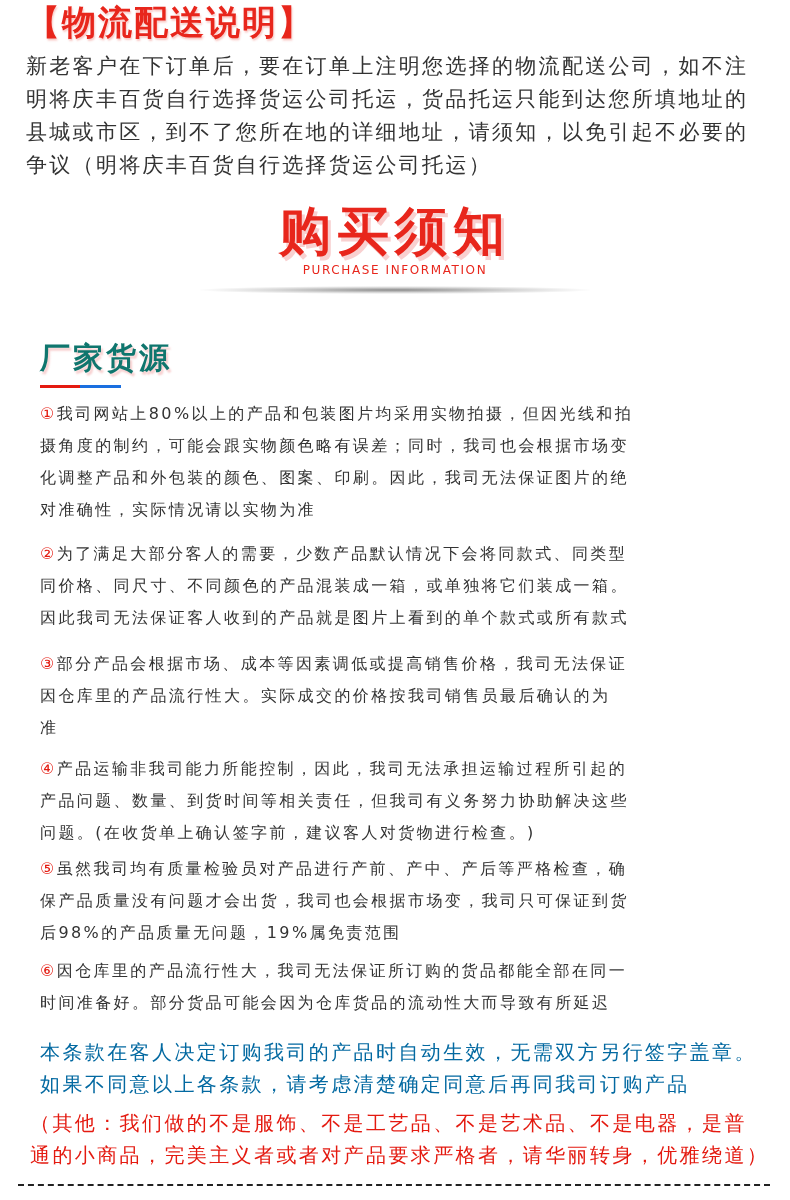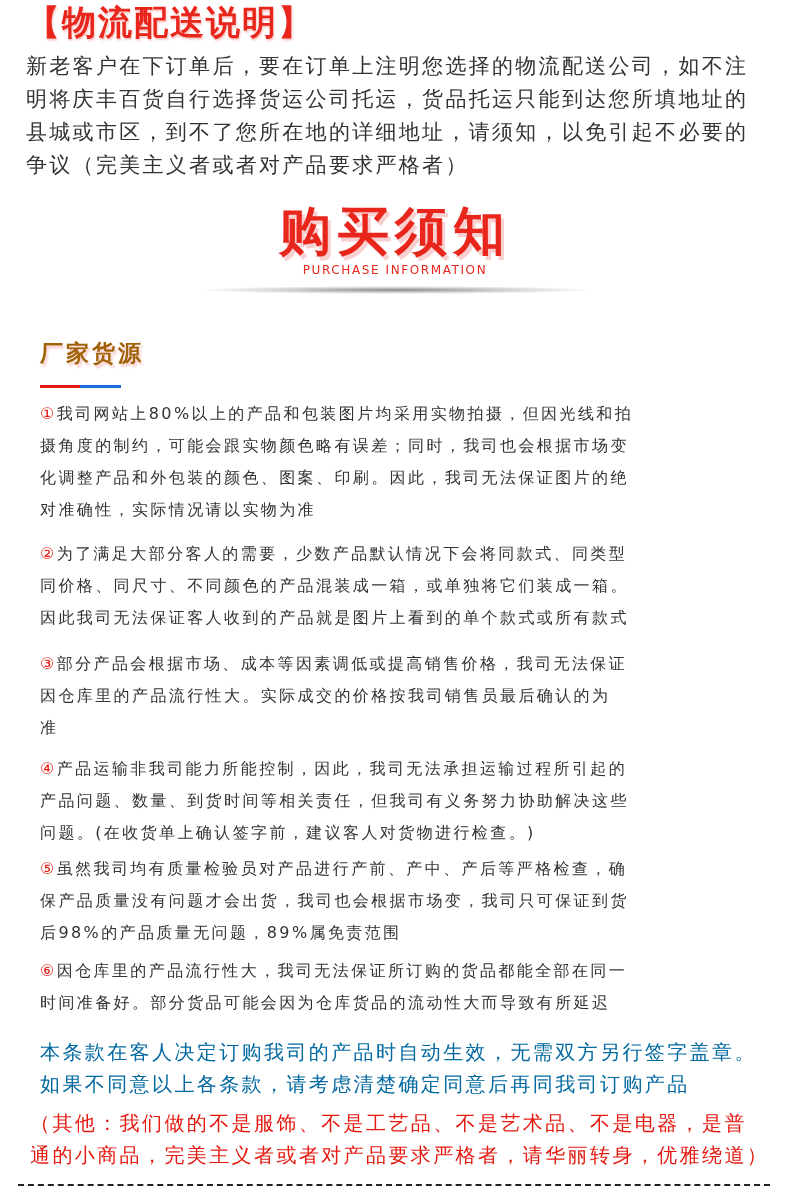--- a/index.html
+++ b/index.html
@@ -11,22 +11,22 @@
     .intro { position: absolute; left: 26px; top: 50px; width: 740px;
              font-size: 21px; line-height: 33px; letter-spacing: 2.3px; color: #333; }
     .banner { position: absolute; left: 0; top: 195px; width: 790px; height: 110px; }
     .banner-cn { position: absolute; left: 0; width: 790px; top: 0px; text-align: center;
                  font-size: 52px; font-weight: bold; color: #e8261c; letter-spacing: 6px;
                  text-shadow: 3px 4px 0 rgba(240,150,150,0.45); line-height: 72px; }
     .banner-en { position: absolute; left: 0; width: 790px; top: 68px; text-align: center;
                  font-size: 12px; color: #e8261c; letter-spacing: 1.6px; }
     .banner-shadow { position: absolute; left: 200px; top: 91px; width: 390px; height: 8px;
                      background: radial-gradient(ellipse at center, rgba(0,0,0,0.45) 0%, rgba(0,0,0,0.15) 45%, rgba(0,0,0,0) 72%); }
-    .section-title { position: absolute; left: 40px; top: 338px; font-size: 23px; font-weight: bold;
-                     color: #a16207; letter-spacing: 3px; text-shadow: 2px 3px 2px rgba(240,150,150,0.45); }
+    .section-title { position: absolute; left: 40px; top: 338px; font-size: 30px; font-weight: bold;
+                     color: #0f766e; letter-spacing: 3px; text-shadow: 2px 3px 2px rgba(240,150,150,0.45); }
     .underline { position: absolute; left: 40px; top: 385px; height: 3px; width: 80px; }
     .underline .red { position: absolute; left: 0; top: 0; width: 40px; height: 3px; background: #e41a10; }
     .underline .blue { position: absolute; left: 40px; top: 0; width: 41px; height: 3px; background: #1a6fe0; }
     .item { position: absolute; left: 40px; width: 720px; font-size: 16px; line-height: 32px;
             letter-spacing: 2.4px; color: #333; }
     .num { color: #e41a10; }
     .footer-note { position: absolute; left: 40px; width: 720px; font-size: 20px; line-height: 32px;
                    letter-spacing: 2.4px; color: #0369a1; }
     .red-note { position: absolute; left: 30px; width: 740px; font-size: 20px; line-height: 32px;
                 letter-spacing: 2.4px; color: #e41a10; text-align: left; font-family: Liberation Serif, serif; }
@@ -35,21 +35,21 @@
   </style>
 </head>
 <body>
 
 <div class="title-bar">【物流配送说明】</div>
 
 <div class="intro">
   <div>新老客户在下订单后，要在订单上注明您选择的物流配送公司，如不注</div>
   <div>明将庆丰百货自行选择货运公司托运，货品托运只能到达您所填地址的</div>
   <div>县城或市区，到不了您所在地的详细地址，请须知，以免引起不必要的</div>
-  <div>争议（完美主义者或者对产品要求严格者）</div>
+  <div>争议（明将庆丰百货自行选择货运公司托运）</div>
 </div>
 
 <div class="banner">
   <div class="banner-cn">购买须知</div>
   <div class="banner-en">PURCHASE INFORMATION</div>
   <div class="banner-shadow"></div>
 </div>
 
 <div class="section-title">厂家货源</div>
 <div class="underline">
@@ -78,21 +78,21 @@
 
 <div class="item" style="top:753px;">
   <div><span class="num">④</span><span>产品运输非我司能力所能控制，因此，我司无法承担运输过程所引起的</span></div>
   <div>产品问题、数量、到货时间等相关责任，但我司有义务努力协助解决这些</div>
   <div>问题。(在收货单上确认签字前，建议客人对货物进行检查。)</div>
 </div>
 
 <div class="item" style="top:853px;">
   <div><span class="num">⑤</span><span>虽然我司均有质量检验员对产品进行产前、产中、产后等严格检查，确</span></div>
   <div>保产品质量没有问题才会出货，我司也会根据市场变，我司只可保证到货</div>
-  <div>后98%的产品质量无问题，89%属免责范围</div>
+  <div>后98%的产品质量无问题，19%属免责范围</div>
 </div>
 
 <div class="item" style="top:955px;">
   <div><span class="num">⑥</span><span>因仓库里的产品流行性大，我司无法保证所订购的货品都能全部在同一</span></div>
   <div>时间准备好。部分货品可能会因为仓库货品的流动性大而导致有所延迟</div>
 </div>
 
 <div class="footer-note" style="top:1036px;">
   <div>本条款在客人决定订购我司的产品时自动生效，无需双方另行签字盖章。</div>
   <div>如果不同意以上各条款，请考虑清楚确定同意后再同我司订购产品</div>

